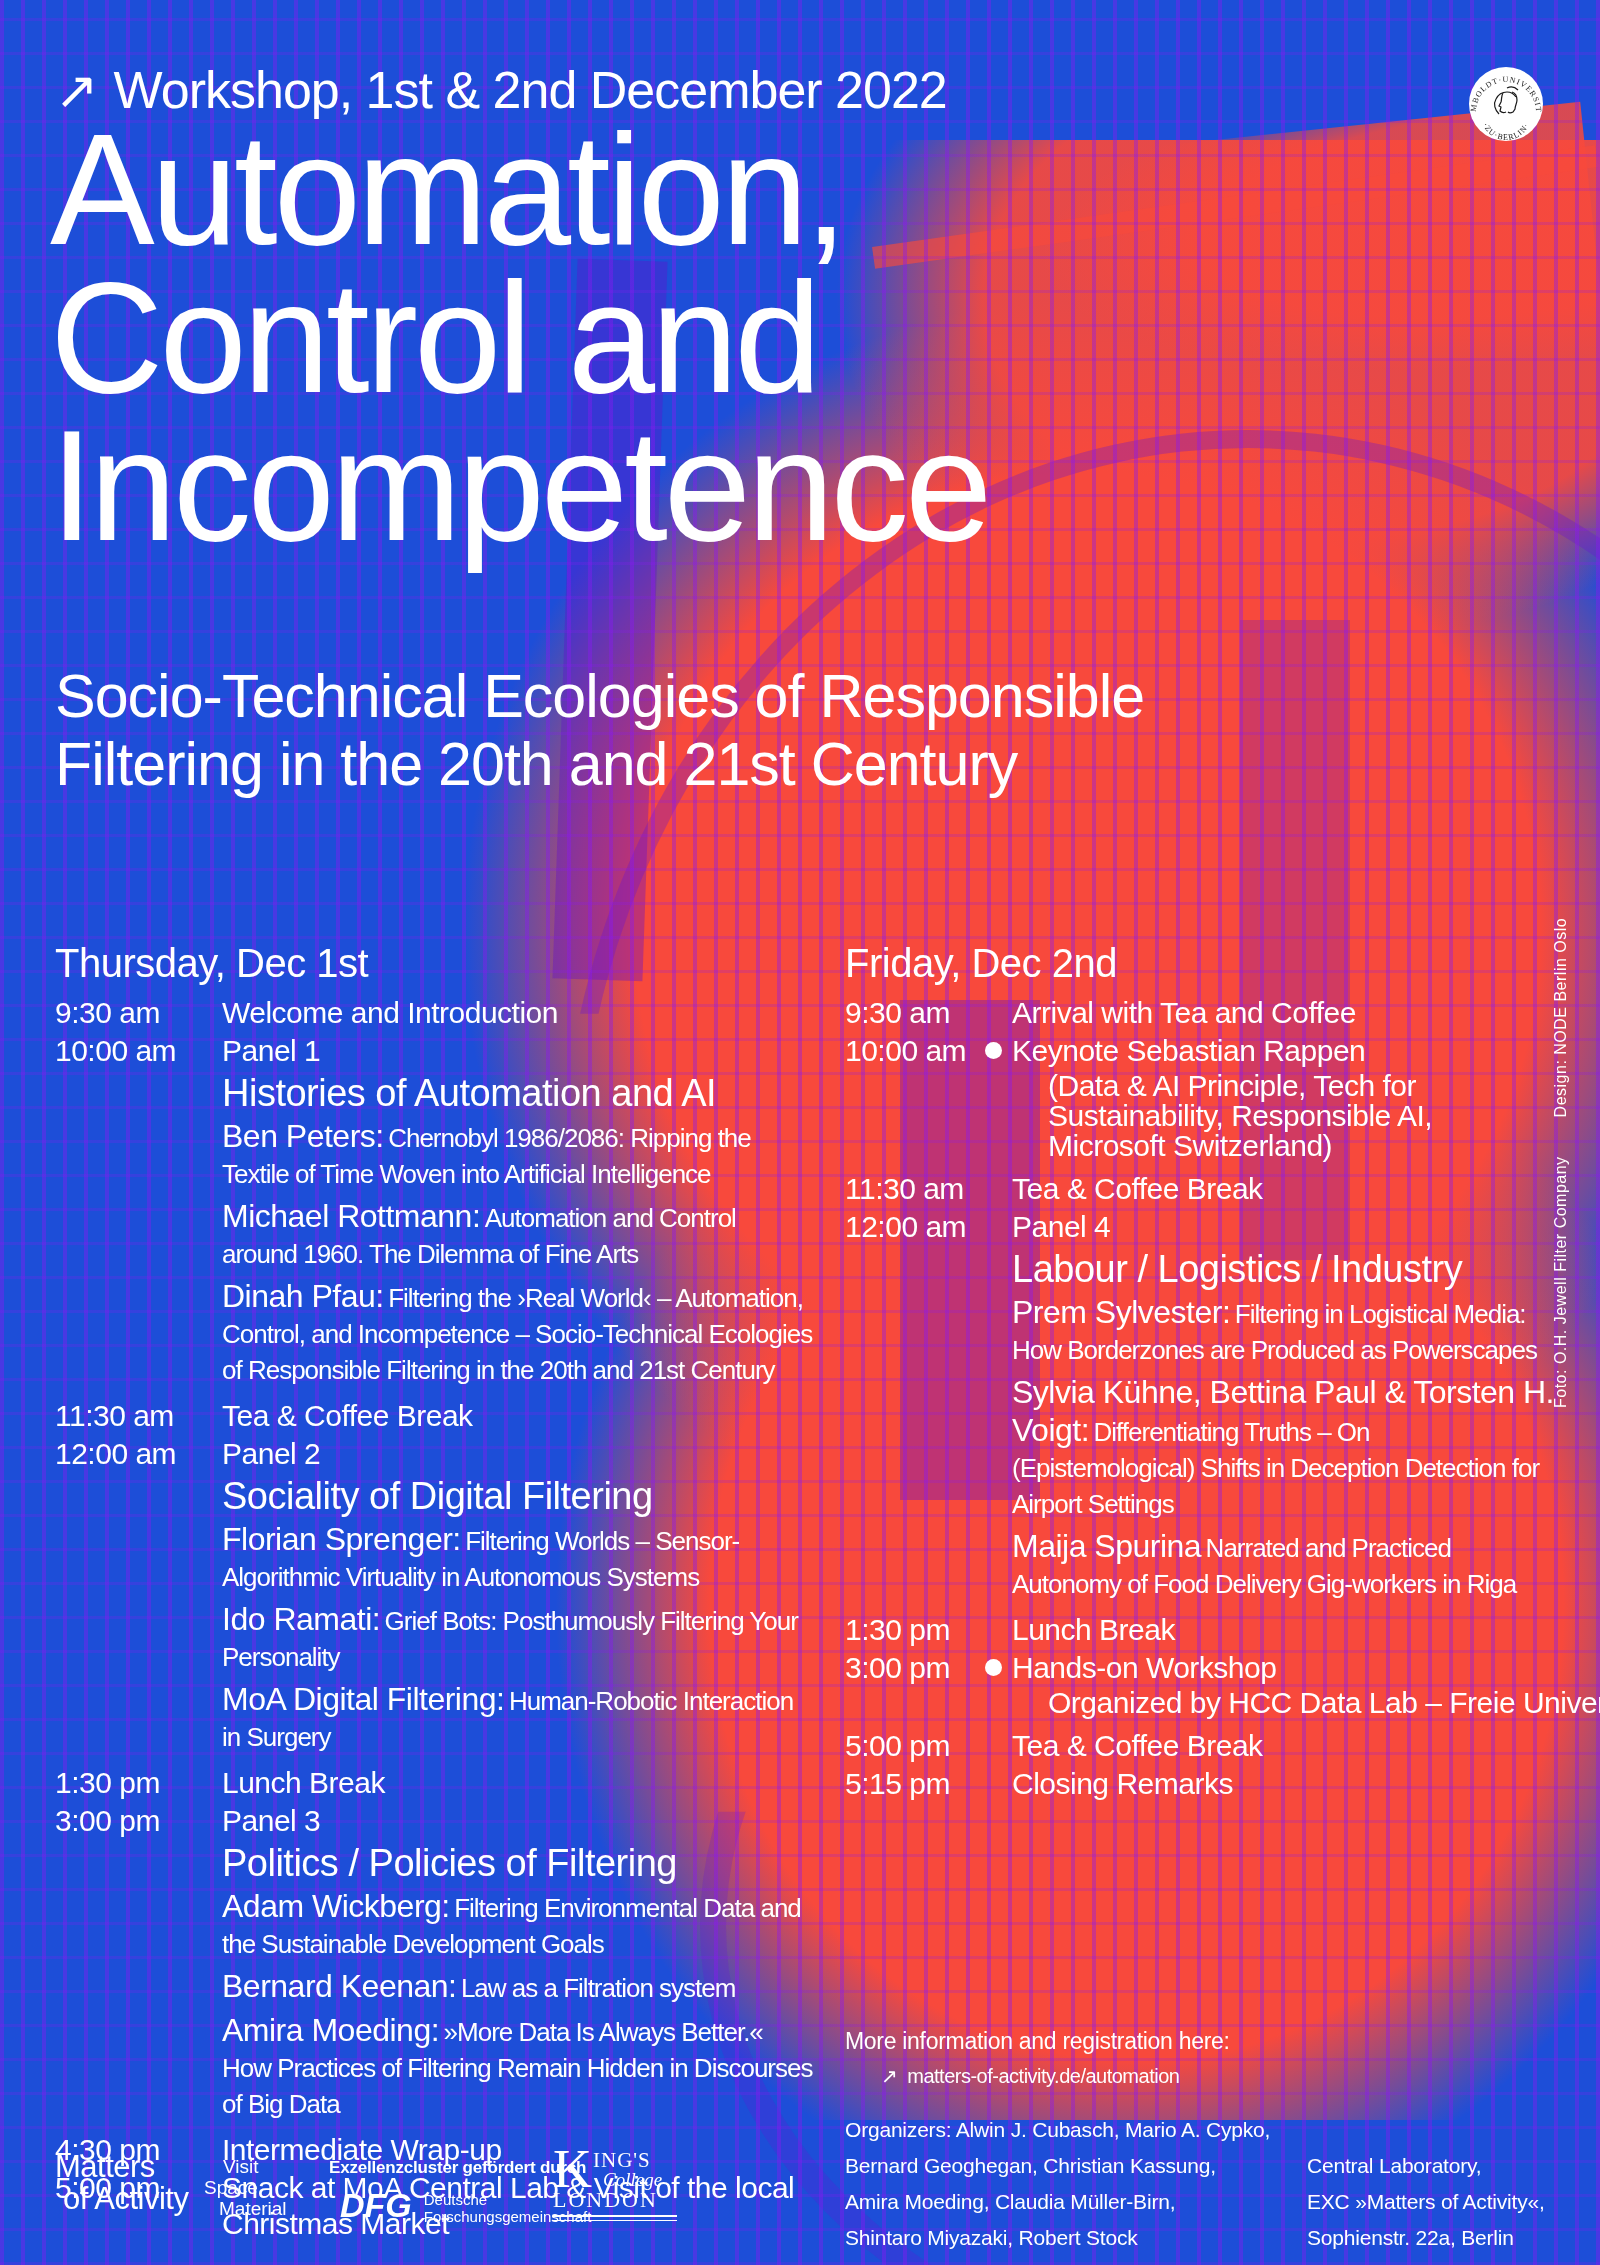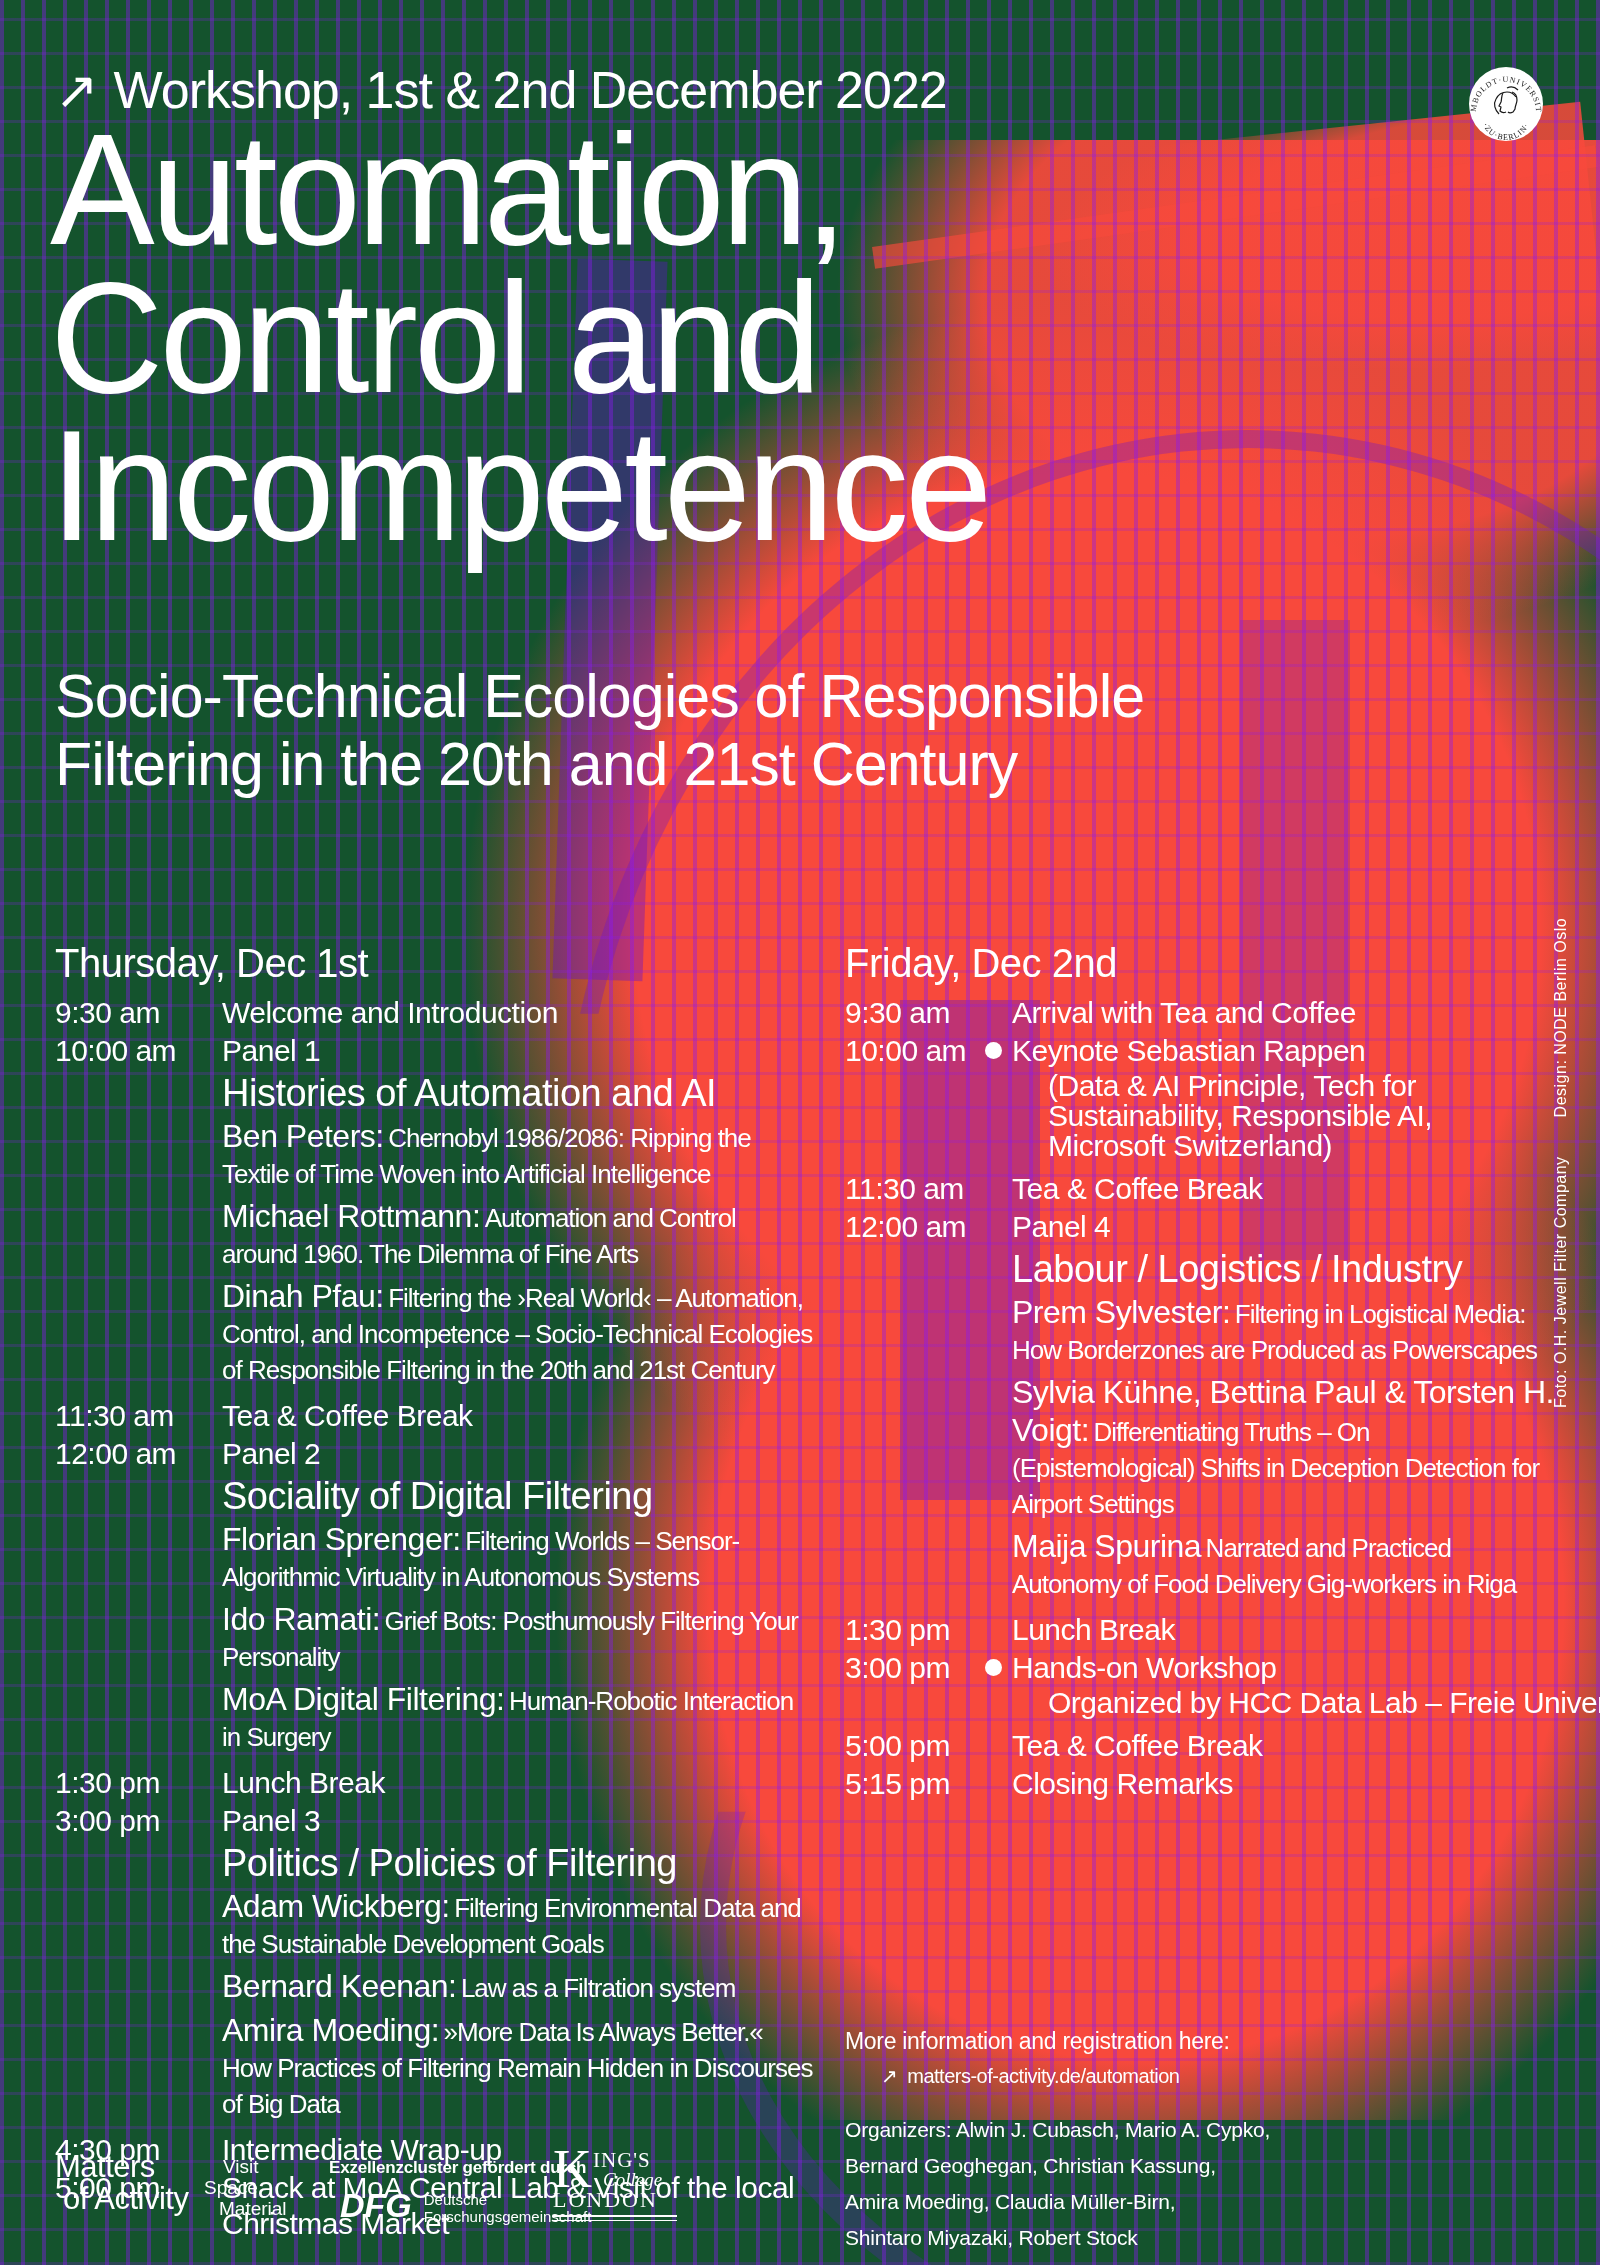--- a/index.html
+++ b/index.html
@@ -1,17 +1,17 @@
 <!DOCTYPE html>
 <html><head>
 <meta charset="utf-8">
 <style>
   html,body{margin:0;padding:0;background:#2a2a2a;}
   #poster{position:relative;width:1600px;height:2265px;overflow:hidden;
-    background:#14532d;color:#fff;font-family:"Liberation Sans",sans-serif;}
+    background:#1d4ed8;color:#fff;font-family:"Liberation Sans",sans-serif;}
 
   
   .photo-main{position:absolute;left:380px;top:140px;width:1220px;height:1980px;
     background:
       radial-gradient(ellipse 52% 22% at 78% 8%,  rgba(248,73,60,.92) 0 55%, rgba(248,73,60,0) 78%),
       radial-gradient(ellipse 64% 40% at 58% 40%, #f8493c 0 58%, rgba(248,73,60,0) 80%),
       radial-gradient(ellipse 70% 46% at 62% 74%, #f8493c 0 50%, rgba(248,73,60,0) 68%);}
   .photo-band{position:absolute;left:850px;top:140px;width:750px;height:340px;
     background:radial-gradient(ellipse 85% 60% at 90% 30%, rgba(248,73,60,.85) 0 50%, rgba(248,73,60,0) 75%);
     transform:rotate(-6deg);}
@@ -321,20 +321,25 @@
     <div class="info-link"><span class="u-arrow">↗</span><span>matters-of-activity.de/automation</span></div>
   </div>
 
   <div class="organizers">
     <div>Organizers: Alwin J. Cubasch, Mario A. Cypko,</div>
     <div>Bernard Geoghegan, Christian Kassung,</div>
     <div>Amira Moeding, Claudia Müller-Birn,</div>
     <div>Shintaro Miyazaki, Robert Stock</div>
   </div>
 
+  <div class="address">
+    <div>Central Laboratory,</div>
+    <div>EXC »Matters of Activity«,</div>
+    <div>Sophienstr. 22a, Berlin</div>
+  </div>
 
   <div class="moa">
     <div>Matters</div>
     <div class="l2">of Activity</div>
   </div>
 
   <div class="ism">
     <div class="i1">Visit</div>
     <div class="i2">Space</div>
     <div class="i3">Material</div>

